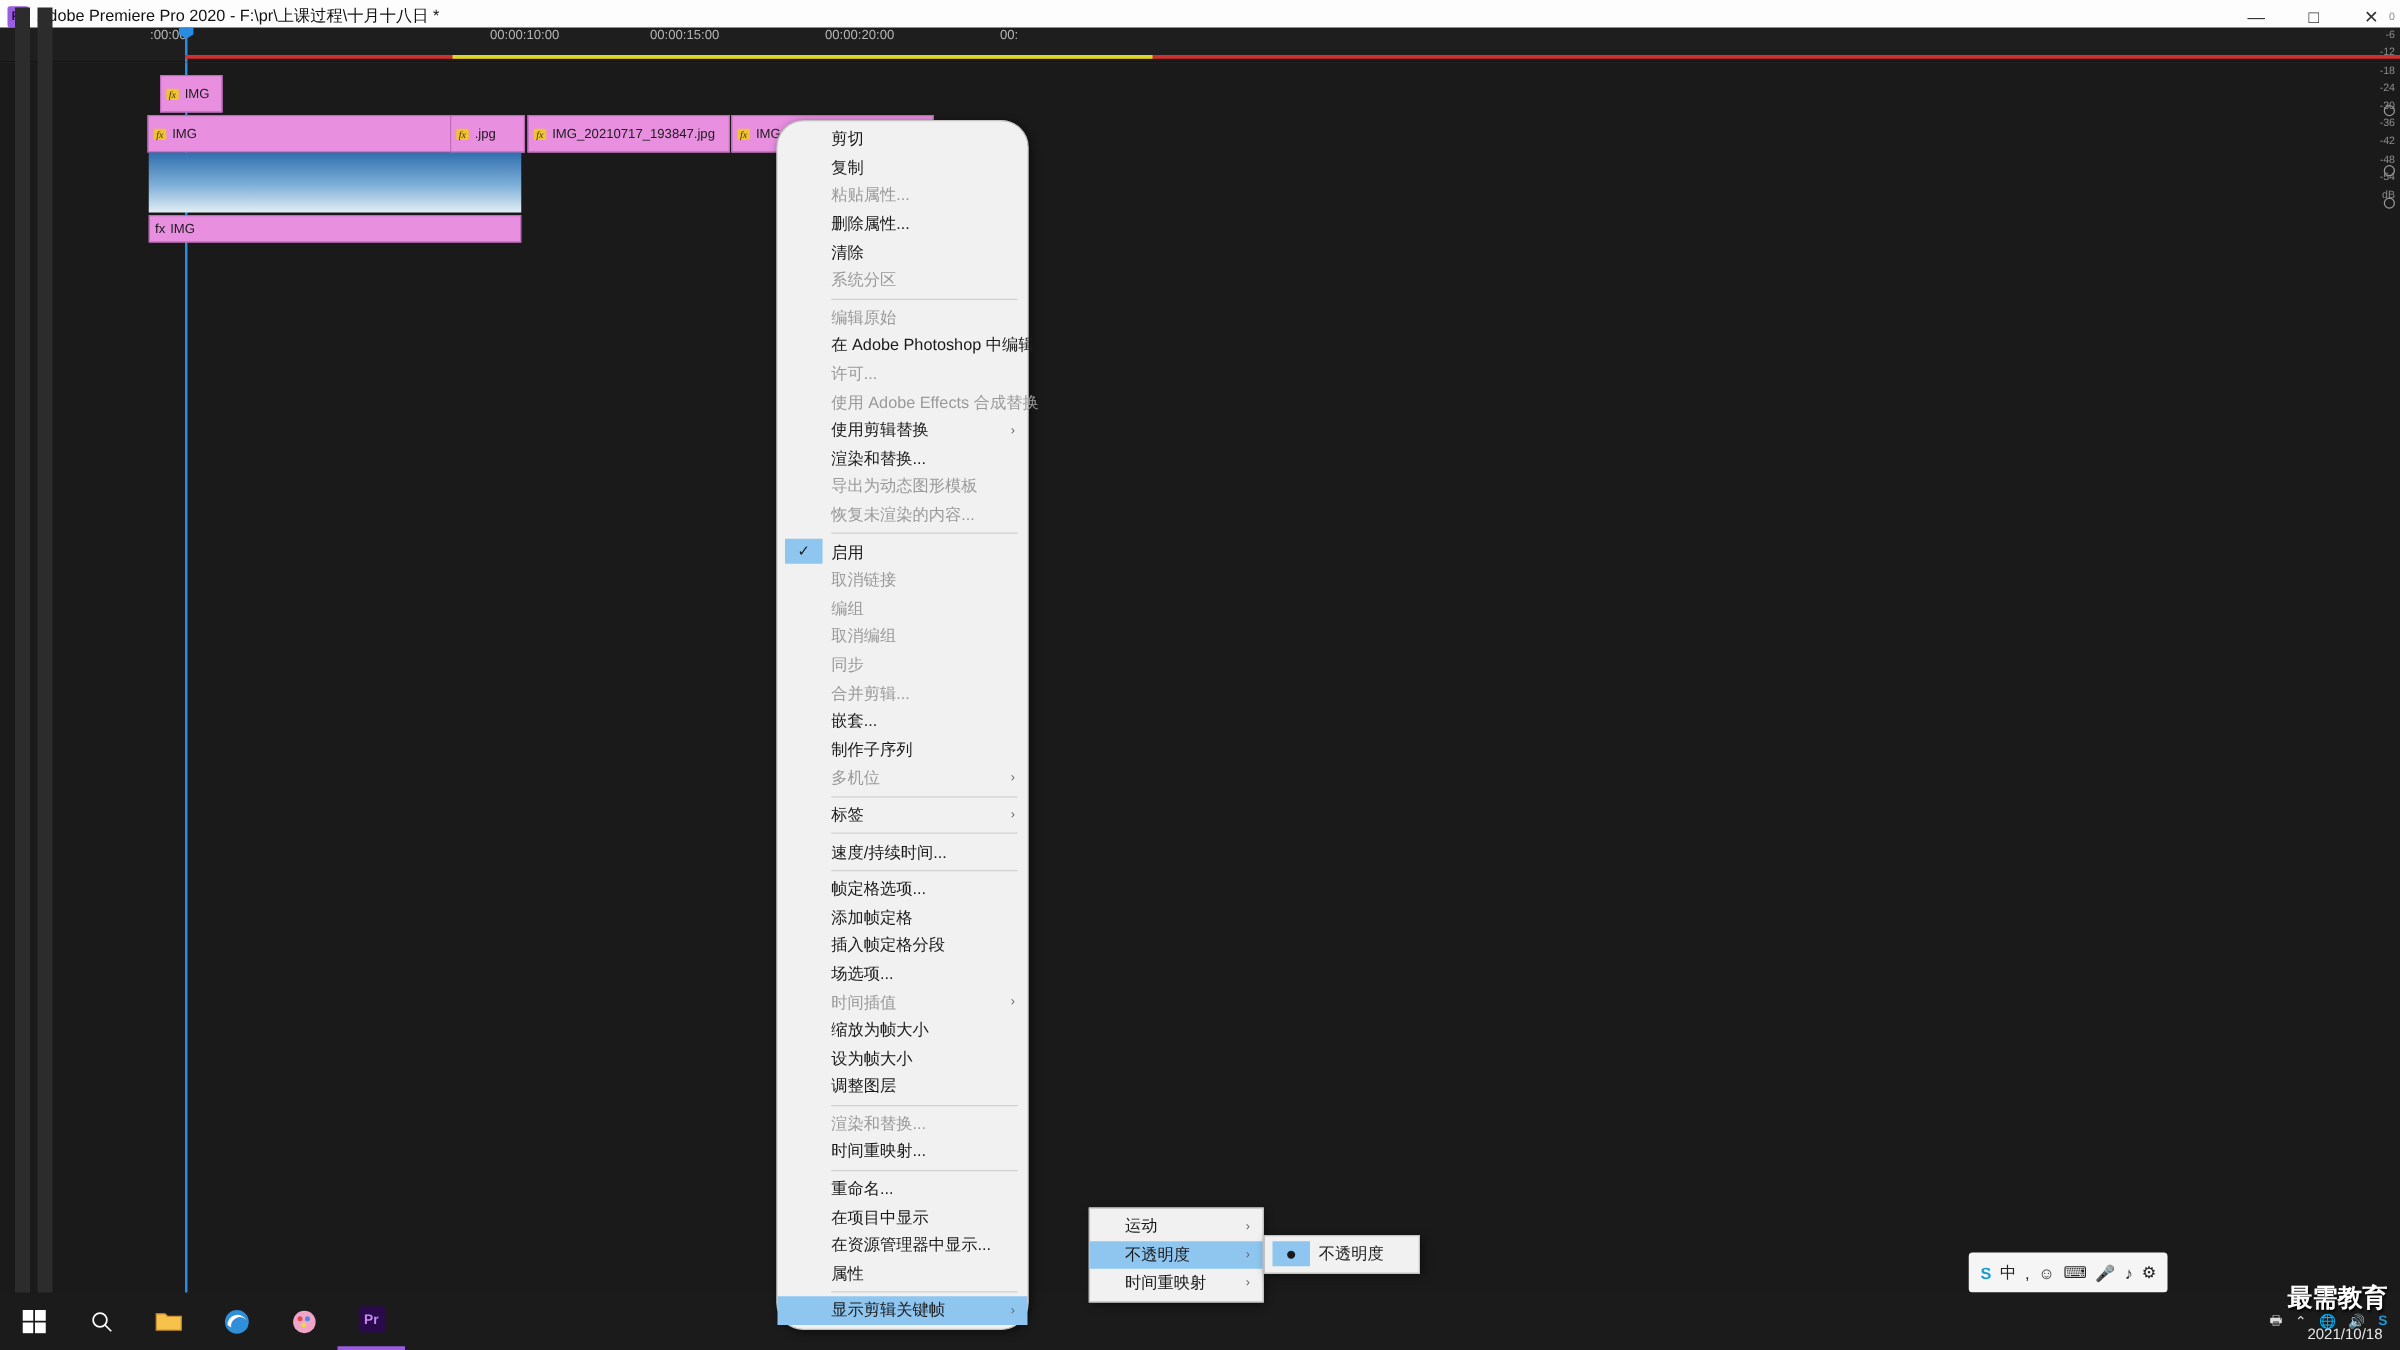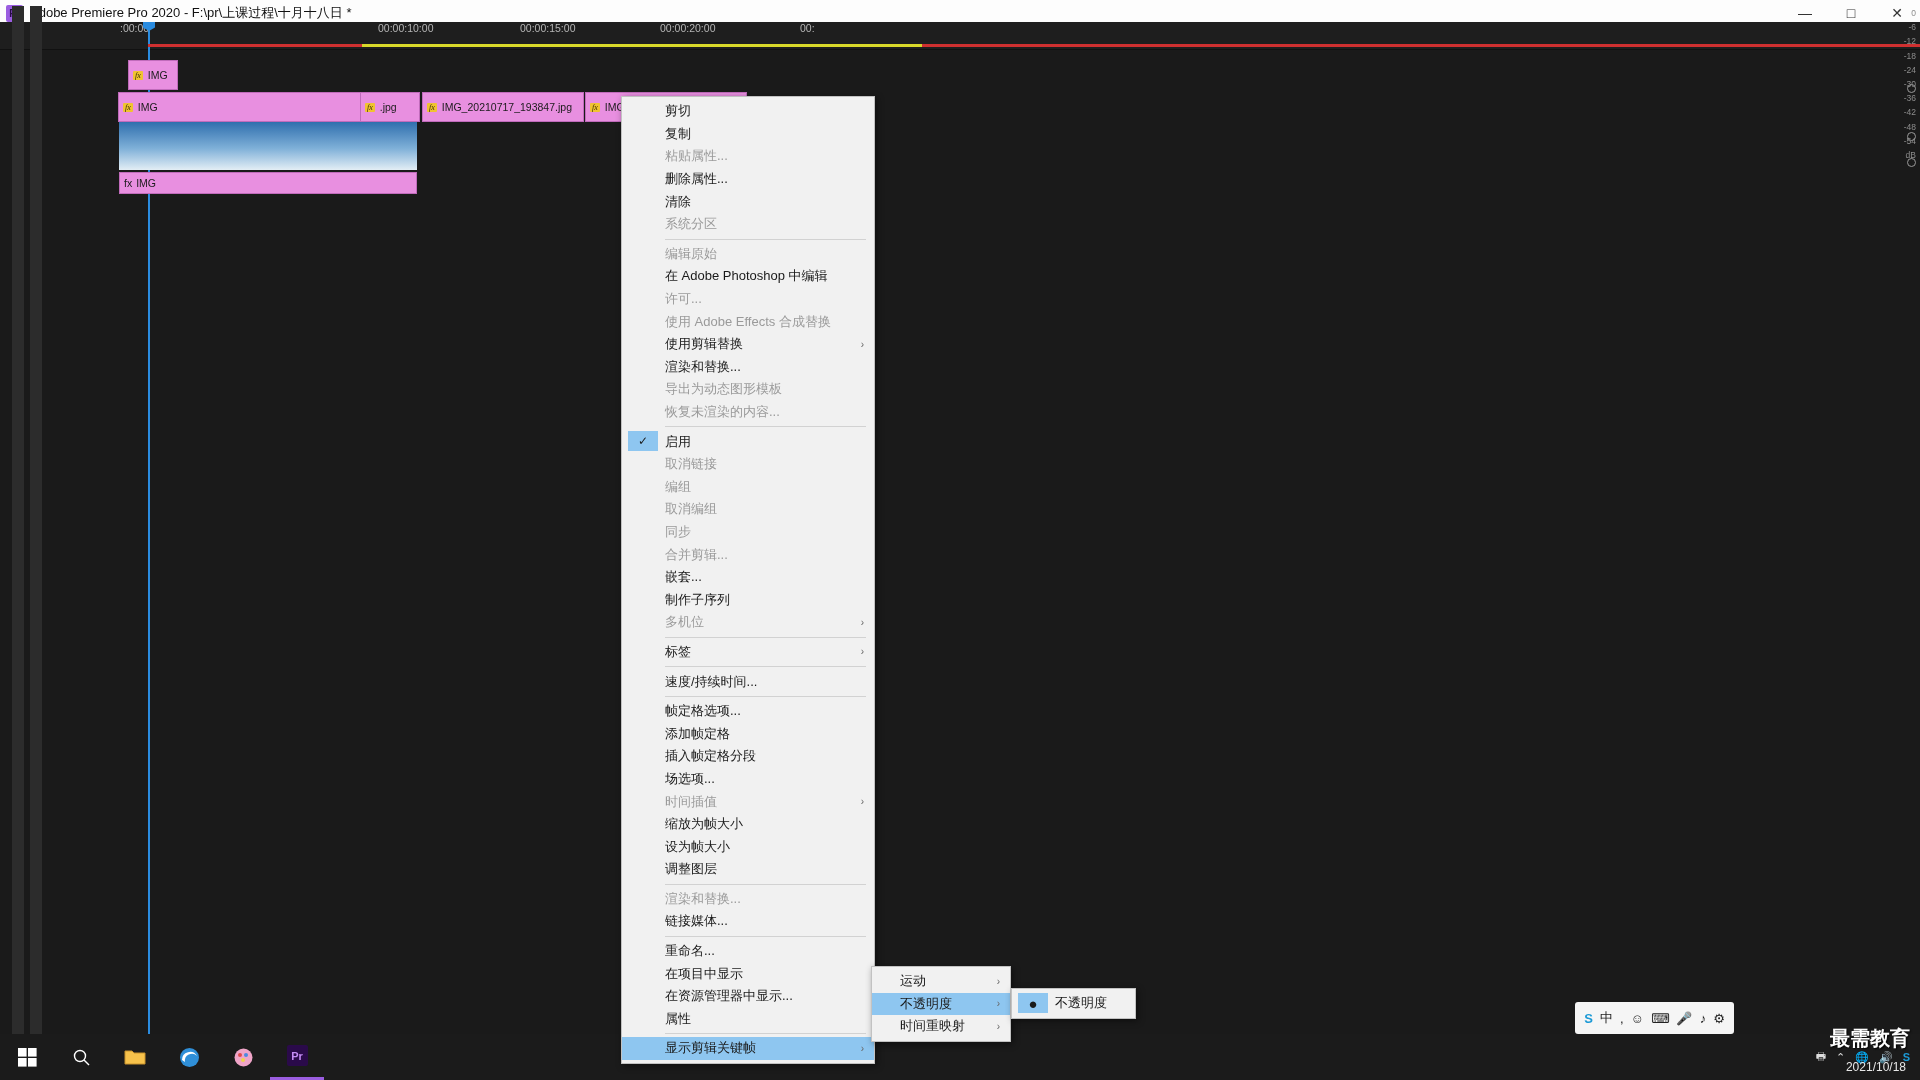--- a/index.html
+++ b/index.html
@@ -641,21 +641,21 @@
       </div>
   </div>
 
   <div id="seqPanel">
     <div class="seq-tabs">
       <span style="margin-left:108px;color:#9d9d9d">序列 01</span>
     </div>
     <div class="seq-ruler">
       <div id="ruLabels" style="position:relative;height:14px;font-size:10.5px;color:#b5b5b5">
           <span style="position:absolute;left:120px">:00:00</span>
-          <span style="position:absolute;left:378px">00:00:10:00</span>
+          <span style="position:absolute;left:392px">00:00:10:00</span>
           <span style="position:absolute;left:520px">00:00:15:00</span>
           <span style="position:absolute;left:660px">00:00:20:00</span>
           <span style="position:absolute;left:800px">00:</span>
         </div>
       <div style="position:absolute;left:148px;top:0;width:2px;height:28px;background:#2a8ce0"></div>
       <div style="position:absolute;left:143px;top:0;width:12px;height:9px;background:#2a8ce0;
                   clip-path:polygon(0 0,100% 0,100% 60%,50% 100%,0 60%)"></div>
       <div style="position:absolute;left:148px;top:22px;right:0;height:3px;background:#cf3030"></div>
       <div style="position:absolute;left:362px;top:22px;width:560px;height:3px;background:#d8d82a"></div>
     </div>
@@ -716,21 +716,21 @@
         <div>-36</div>
         <div>-42</div>
         <div>-48</div>
         <div>-54</div>
         <div>dB</div>
       </div>
     <div class="meter-s" style="left:11px">S</div>
     <div class="meter-s" style="left:29px">S</div>
   </div>
 
-  <div class="ctxmenu" id="ctxMenu" style="left:621px; top:96px; width:254px;">
+  <div class="ctxmenu" id="ctxMenu" style="left:621px; top:96px; width:202px;border-radius:22px;">
       <div class="ctxitem">
         <span>剪切</span>
       </div>
       <div class="ctxitem">
         <span>复制</span>
       </div>
       <div class="ctxitem dis">
         <span>粘贴属性...</span>
       </div>
       <div class="ctxitem">
@@ -831,21 +831,21 @@
         <span>设为帧大小</span>
       </div>
       <div class="ctxitem">
         <span>调整图层</span>
       </div>
       <div class="ctxsep"></div>
       <div class="ctxitem dis">
         <span>渲染和替换...</span>
       </div>
       <div class="ctxitem">
-        <span>链接媒体...</span>
+        <span>时间重映射...</span>
       </div>
       <div class="ctxsep"></div>
       <div class="ctxitem">
         <span>重命名...</span>
       </div>
       <div class="ctxitem">
         <span>在项目中显示</span>
       </div>
       <div class="ctxitem">
         <span>在资源管理器中显示...</span>

